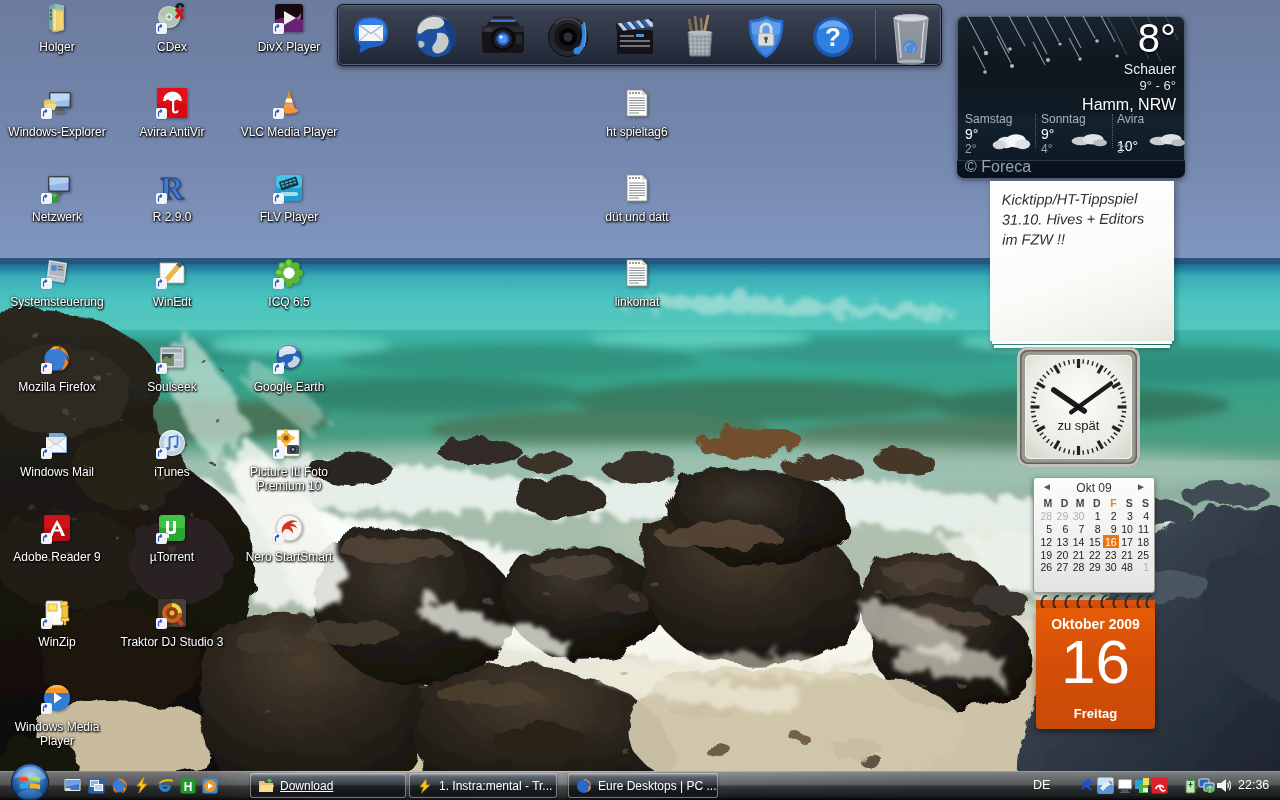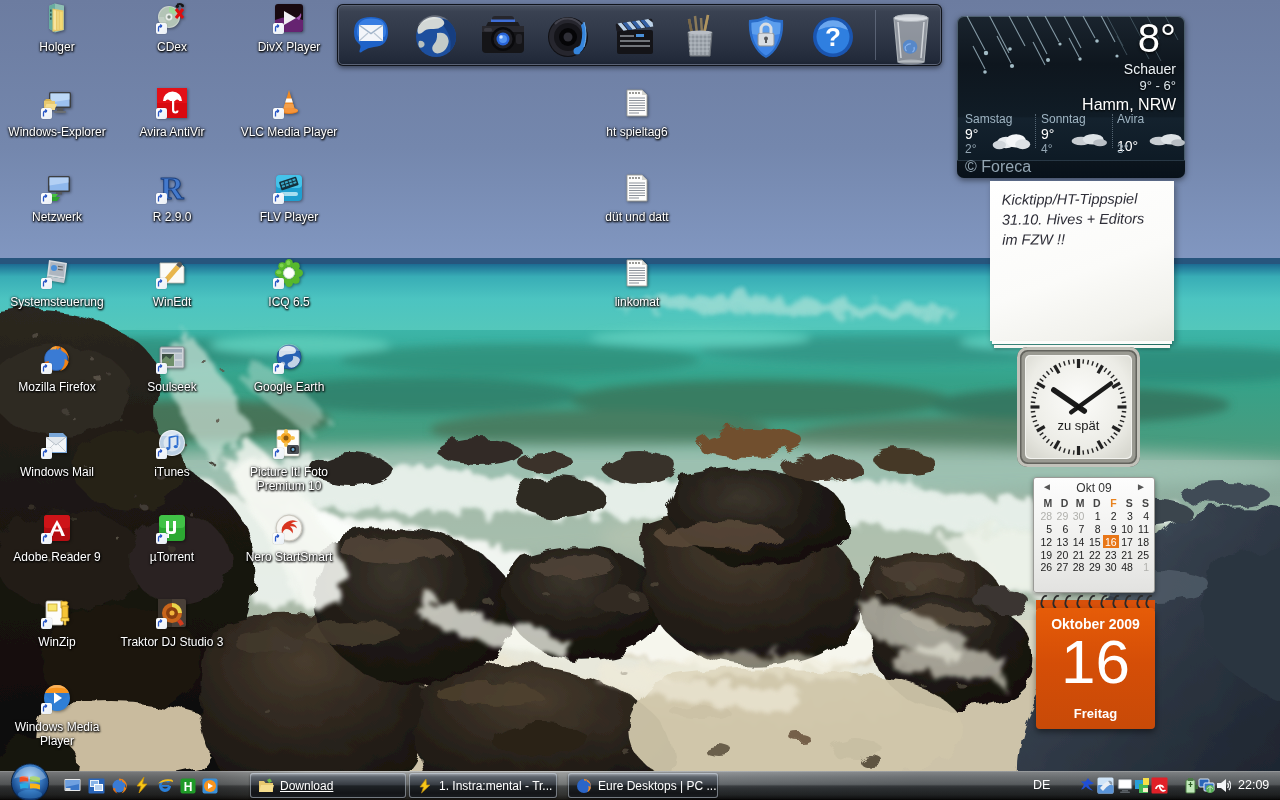--- a/index.html
+++ b/index.html
@@ -1169,14 +1169,14 @@
 <svg style="position:absolute;left:1198px;top:6px" width="17" height="17" viewBox="0 0 17 17">
       <rect x="1" y="2" width="10" height="8" rx="1" fill="#2a65b8" stroke="#d8e4f0" stroke-width="1"></rect>
       <rect x="6" y="6" width="10" height="8" rx="1" fill="#3a75c8" stroke="#e8f0f8" stroke-width="1"></rect>
       <circle cx="12" cy="12" r="4" fill="#58b058"></circle>
       <path d="M9,12 a3.2,3.2 0 0 1 6,0 M12,8.8 v6.4" stroke="#cfe8cf" stroke-width="0.8" fill="none"></path>
     </svg>
 <svg style="position:absolute;left:1215px;top:6px" width="16" height="17" viewBox="0 0 16 17">
       <path d="M2,6 h4 l5,-4 v13 l-5,-4 H2 Z" fill="#f2f4f6"></path>
       <path d="M12.5,6 a4,4 0 0 1 0,5 M14,4 a7,7 0 0 1 0,9" stroke="#e8eaec" stroke-width="1.4" fill="none"></path>
     </svg>
-<div style="position:absolute;left:1238px;top:7px;color:#fff;font-size:12.5px;">22:09</div>
+<div style="position:absolute;left:1238px;top:7px;color:#fff;font-size:12.5px;">22:36</div>
 </div>
 
 </body></html>

